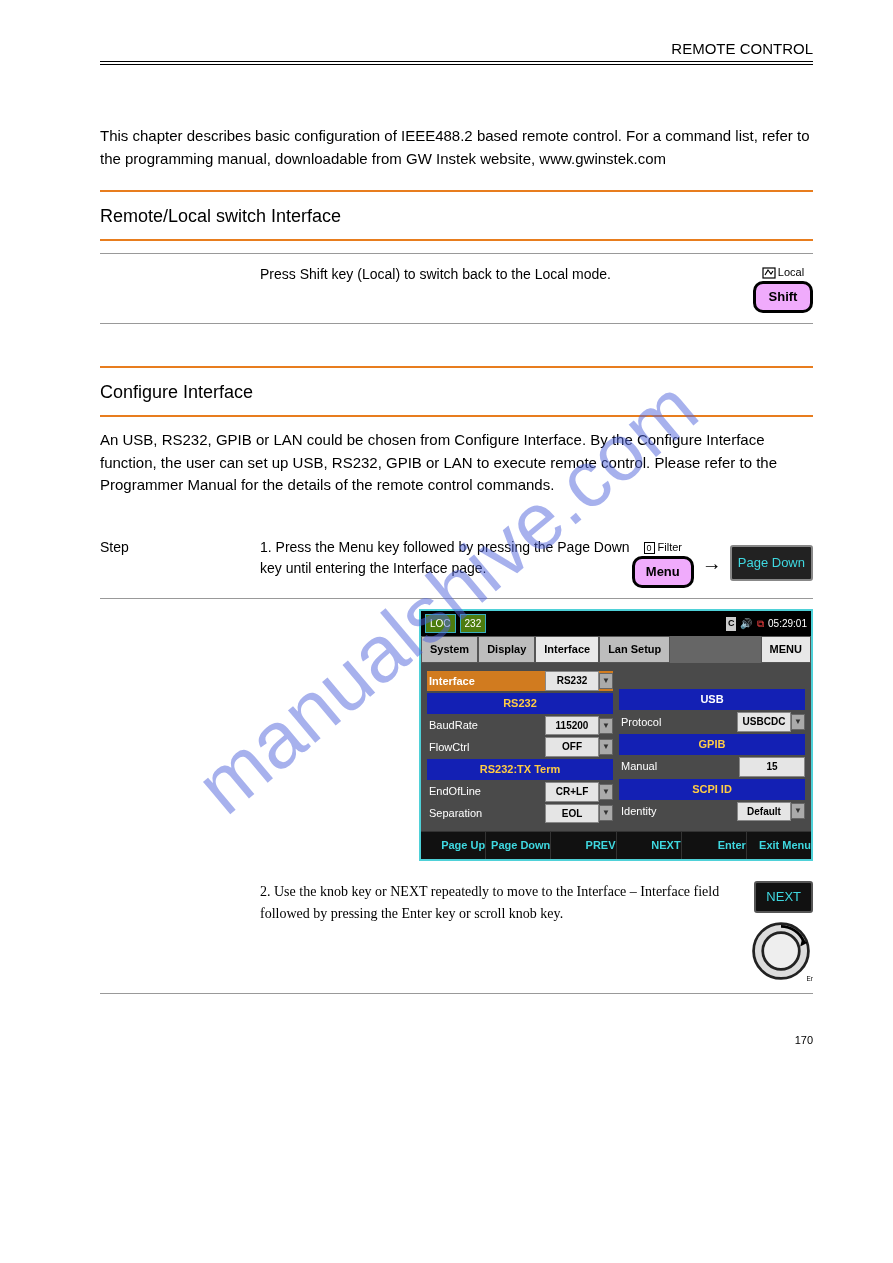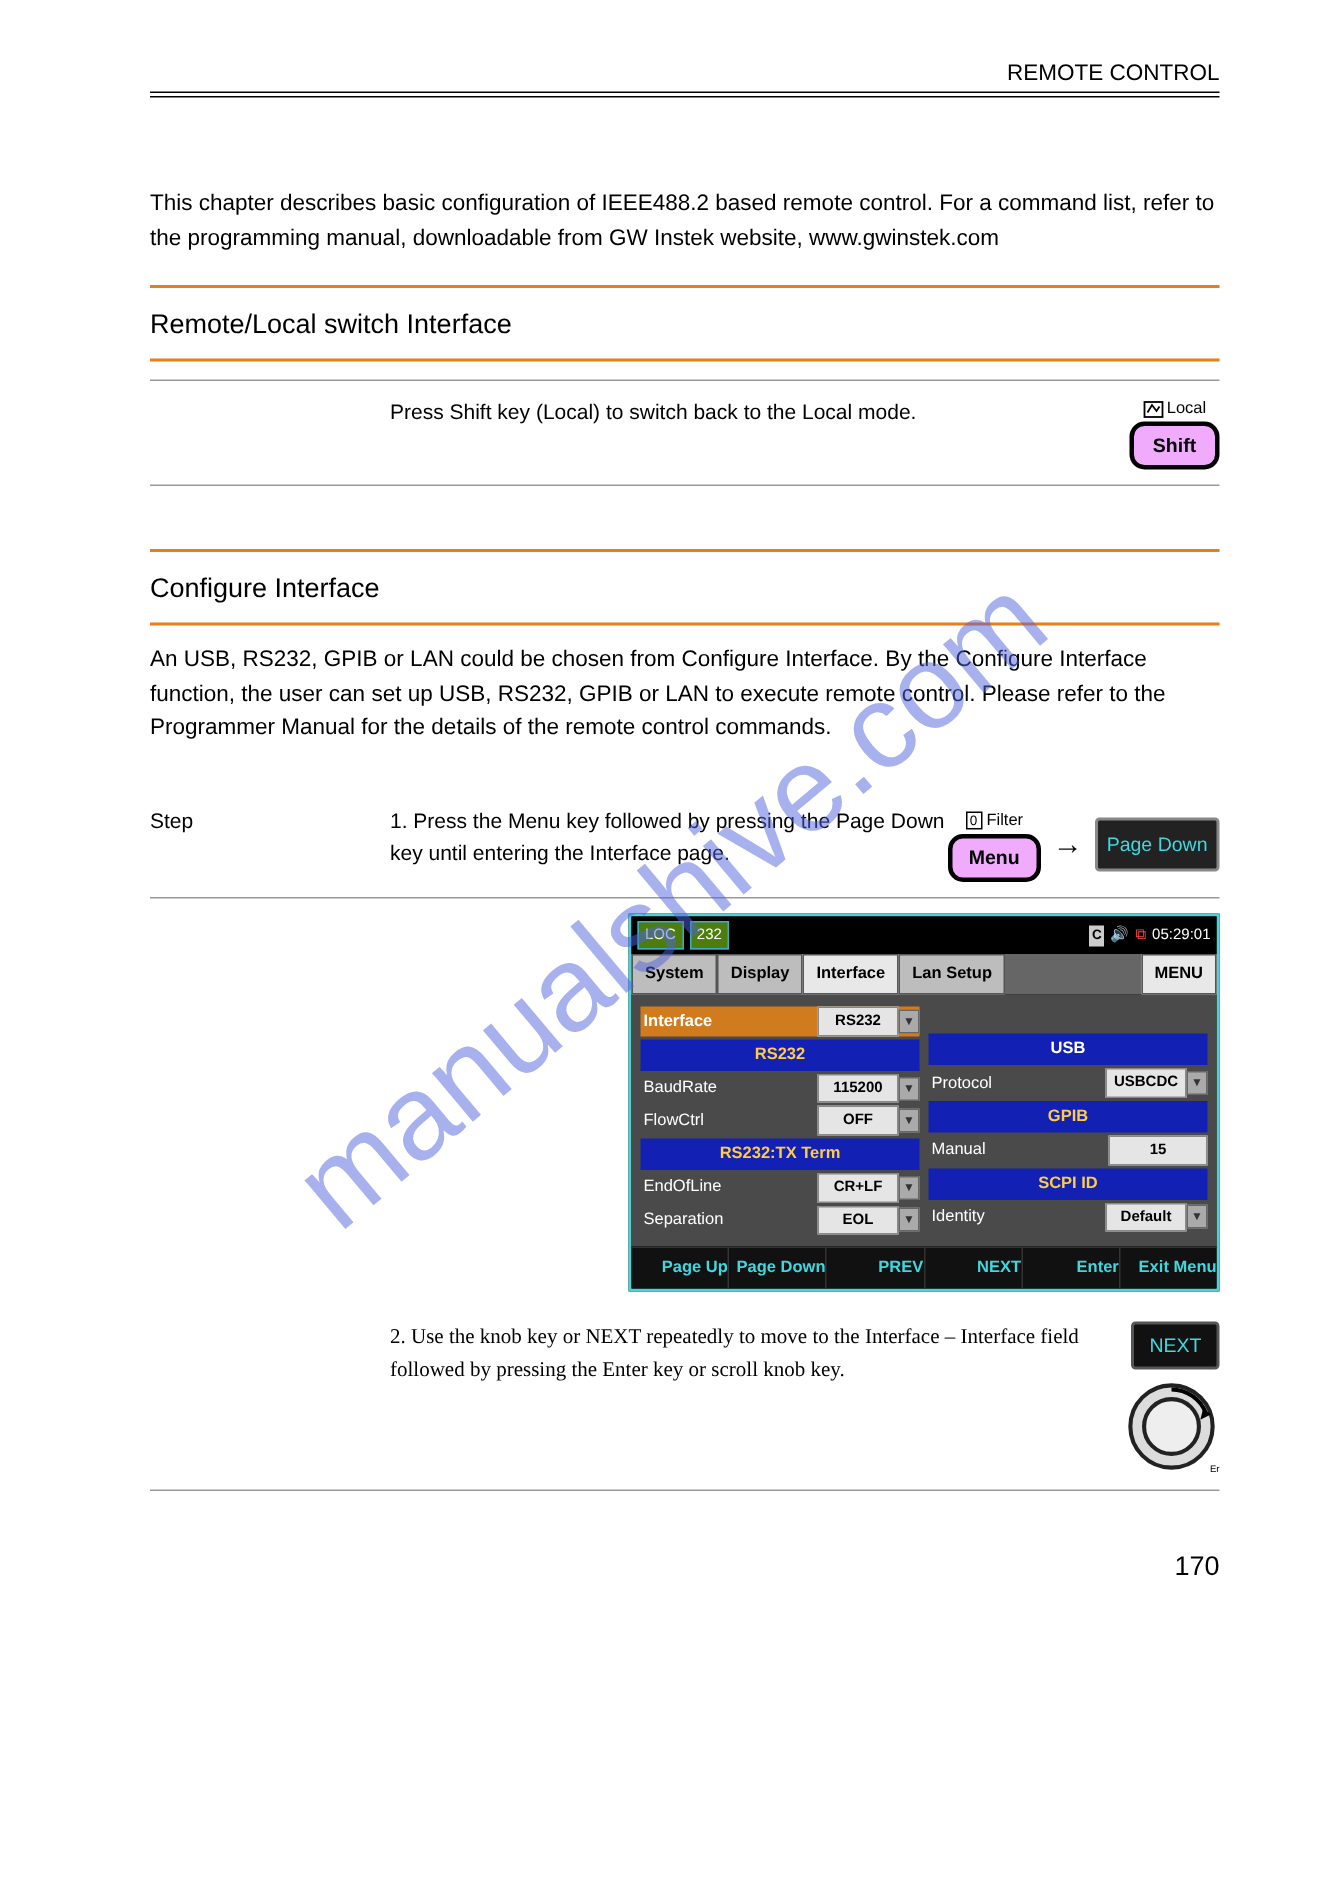--- a/index.html
+++ b/index.html
@@ -223,21 +223,21 @@
     transform: translate(-50%, -50%) rotate(-40deg);
     font-size: 80px;
     color: rgba(80, 100, 220, 0.5);
     font-weight: normal;
     pointer-events: none;
     white-space: nowrap;
     z-index: 50;
     font-family: Arial, sans-serif;
   }
   .step2-right { display:flex; flex-direction:column; align-items:flex-end; gap:6px; }
-  .page-num { text-align:right; font-size:18px; margin-top:40px; }
+  .page-num { text-align:right; font-size:11px; margin-top:40px; }
 </style>
 </head>
 <body>
 
 <div class="page">
   <div class="watermark">manualshive.com</div>
 
   <div class="header-area">REMOTE CONTROL</div>
 
   <div class="intro">This chapter describes basic configuration of IEEE488.2 based remote control. For a command list, refer to the programming manual, downloadable from GW Instek website, www.gwinstek.com</div>

